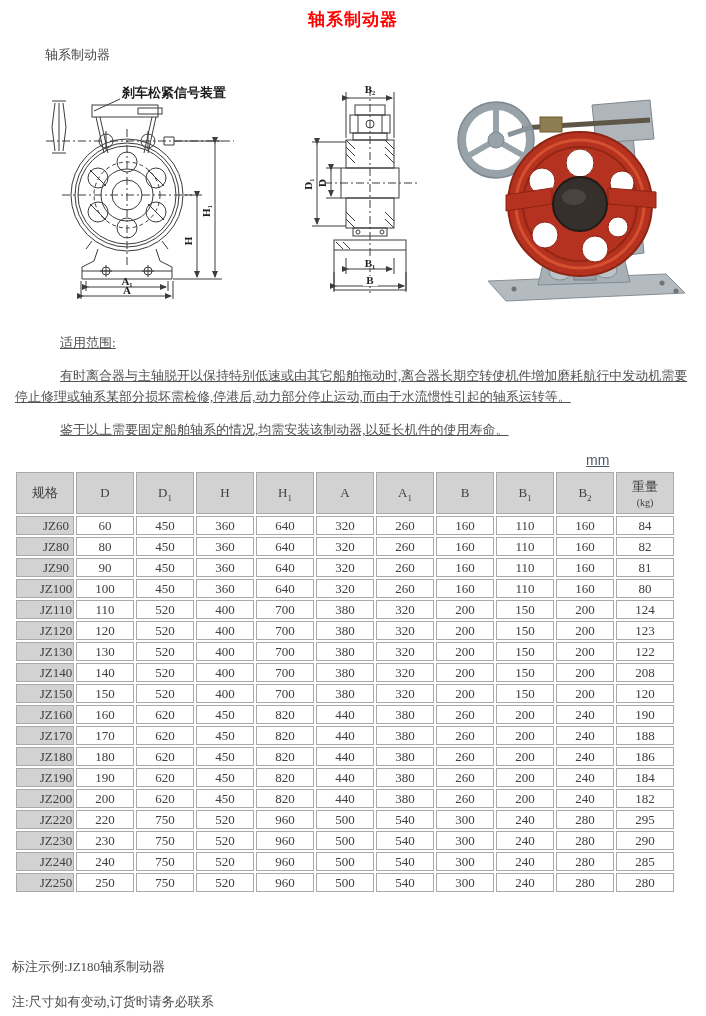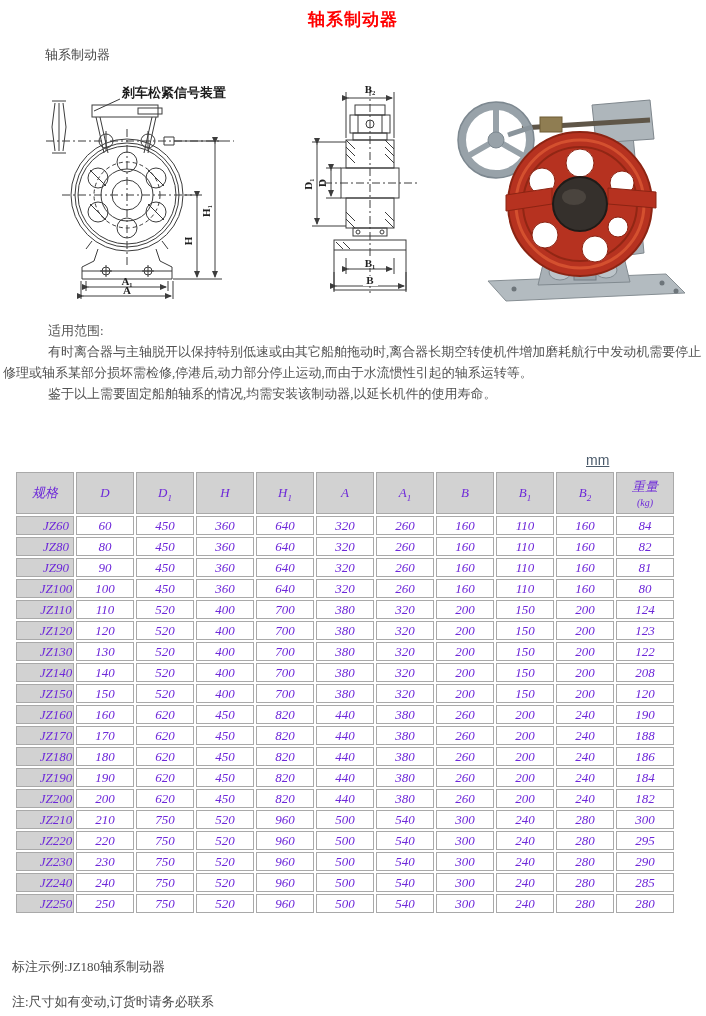--- a/index.html
+++ b/index.html
@@ -7,26 +7,26 @@
         font-family:"Liberation Serif","DejaVu Serif",serif;color:#4a4a4a;}
   .title{position:absolute;top:8px;left:0;width:100%;text-align:center;
          color:#ff0000;font-size:17px;font-weight:bold;letter-spacing:1px;}
   .subtitle{position:absolute;top:46px;left:45px;font-size:13px;color:#4a4a4a;}
   .fig{position:absolute;}
   .fig-front{left:34px;top:83px;}
   .fig-side{left:286px;top:80px;}
   .fig-photo{left:452px;top:77px;}
   .intro{position:absolute;top:320px;left:3px;width:701px;font-size:13px;
          line-height:21px;color:#525252;word-break:break-all;}
-  .intro p{margin:0;text-indent:45px;}
+  .intro p{margin:12px;text-indent:45px;text-decoration:underline;}
   .unit-label{position:absolute;top:452px;left:586px;font-size:14px;color:#4a5a6a;
               text-decoration:underline;font-family:"Liberation Sans",sans-serif;}
   table.spec{position:absolute;top:470px;left:14px;width:662px;table-layout:fixed;
              border-collapse:separate;border-spacing:2px;background:#fff;
-             font-size:13px;color:#6d28d9;font-style:italic;}
+             font-size:13px;color:#404040;}
   table.spec th,table.spec td{border:1px solid #a9a9a9;text-align:center;padding:0;
              font-weight:normal;overflow:hidden;}
   table.spec thead th{background:#d2d2d2;height:40px;}
   table.spec tbody th{background:#d2d2d2;height:17px;padding-left:22px;}
   table.spec tbody td{background:#ffffff;height:17px;}
   table.spec sub{font-size:9px;line-height:0;}
   .unit-line{font-size:10px;line-height:13px;}
   .note{position:absolute;left:12px;font-size:13px;color:#4a4a4a;}
   .note-1{top:958px;}
   .note-2{top:993px;}
@@ -388,82 +388,69 @@
           <td>450</td>
           <td>820</td>
           <td>440</td>
           <td>380</td>
           <td>260</td>
           <td>200</td>
           <td>240</td>
           <td>182</td>
         </tr>
         <tr>
-          <th>JZ210</th>
-          <td>210</td>
+          <th>JZ220</th>
+          <td>220</td>
           <td>750</td>
           <td>520</td>
           <td>960</td>
           <td>500</td>
           <td>540</td>
           <td>300</td>
           <td>240</td>
           <td>280</td>
-          <td>300</td>
-        </tr>
-        <tr>
-          <th>JZ220</th>
-          <td>220</td>
+          <td>295</td>
+        </tr>
+        <tr>
+          <th>JZ230</th>
+          <td>230</td>
           <td>750</td>
           <td>520</td>
           <td>960</td>
           <td>500</td>
           <td>540</td>
           <td>300</td>
           <td>240</td>
           <td>280</td>
-          <td>295</td>
-        </tr>
-        <tr>
-          <th>JZ230</th>
-          <td>230</td>
+          <td>290</td>
+        </tr>
+        <tr>
+          <th>JZ240</th>
+          <td>240</td>
           <td>750</td>
           <td>520</td>
           <td>960</td>
           <td>500</td>
           <td>540</td>
           <td>300</td>
           <td>240</td>
           <td>280</td>
-          <td>290</td>
-        </tr>
-        <tr>
-          <th>JZ240</th>
-          <td>240</td>
+          <td>285</td>
+        </tr>
+        <tr>
+          <th>JZ250</th>
+          <td>250</td>
           <td>750</td>
           <td>520</td>
           <td>960</td>
           <td>500</td>
           <td>540</td>
           <td>300</td>
           <td>240</td>
           <td>280</td>
-          <td>285</td>
-        </tr>
-        <tr>
-          <th>JZ250</th>
-          <td>250</td>
-          <td>750</td>
-          <td>520</td>
-          <td>960</td>
-          <td>500</td>
-          <td>540</td>
-          <td>300</td>
-          <td>240</td>
-          <td>280</td>
           <td>280</td>
         </tr>
       </tbody>
   </table>
 
   <div class="note note-1">标注示例:JZ180轴系制动器</div>
   <div class="note note-2">注:尺寸如有变动,订货时请务必联系</div>
 
 </div>
 

